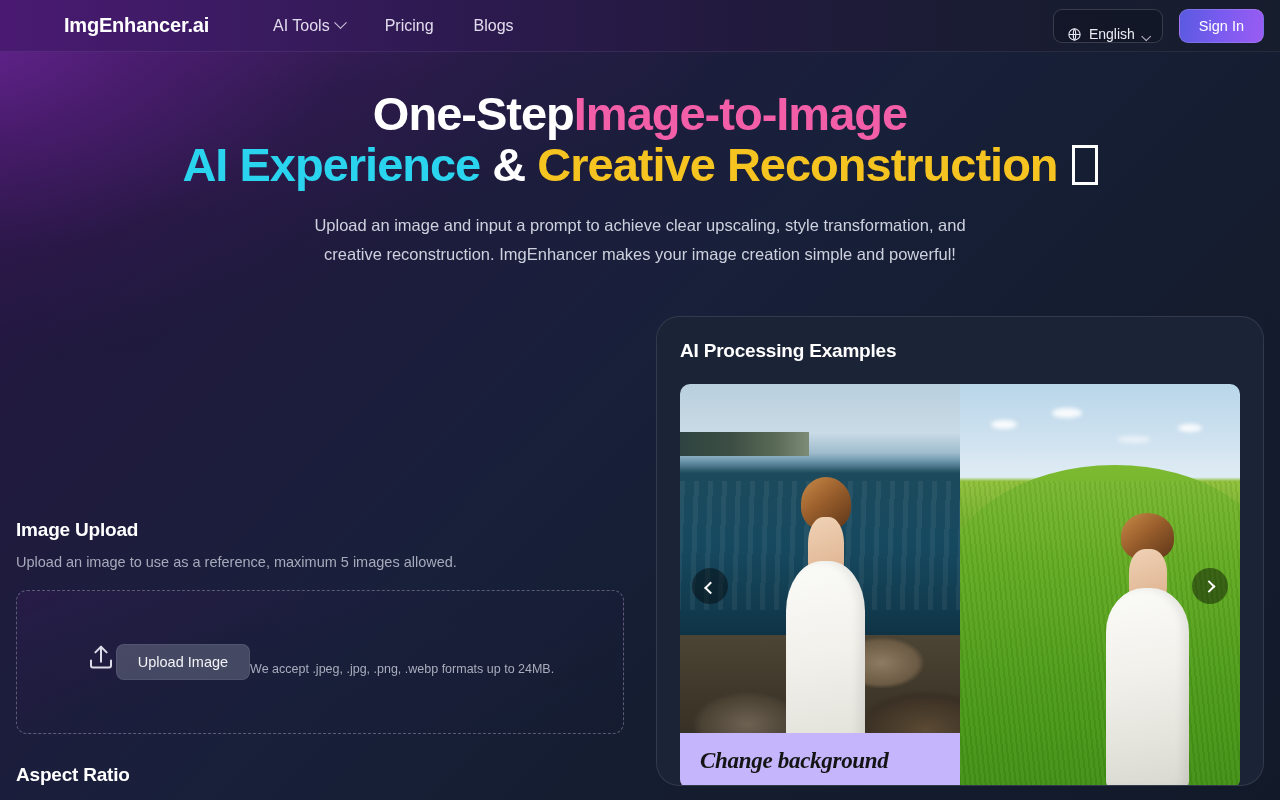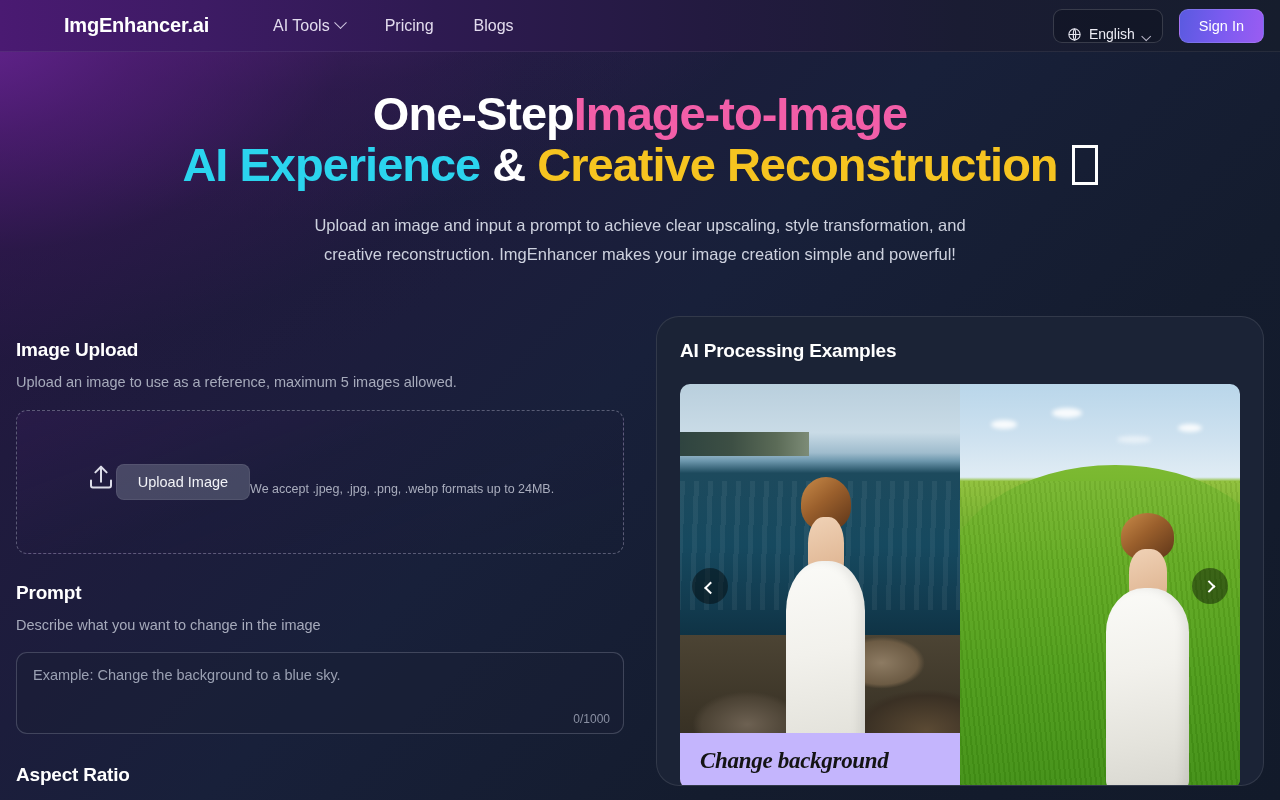--- a/index.html
+++ b/index.html
@@ -336,28 +336,20 @@
           <svg class="up-icon" viewBox="0 0 24 24" fill="none" stroke="#dcdce8" stroke-width="1.6" stroke-linecap="round" stroke-linejoin="round">
             <path d="M12 15V3"></path>
             <path d="M7.5 7.5L12 3l4.5 4.5"></path>
             <path d="M4 14v4a1.5 1.5 0 0 0 1.5 1.5h13A1.5 1.5 0 0 0 20 18v-4"></path>
           </svg>
           <div class="upload-btn">Upload Image</div>
           <div class="formats">We accept .jpeg, .jpg, .png, .webp formats up to 24MB.</div>
         </div>
       </div>
 
-      <div class="prompt-block">
-        <div class="sec-title">Prompt</div>
-        <div class="sec-desc">Describe what you want to change in the image</div>
-        <div class="prompt-box">
-          <div class="prompt-ph">Example: Change the background to a blue sky.</div>
-          <div class="counter">0/1000</div>
-        </div>
-      </div>
 
       <div class="sec-title aspect-title">Aspect Ratio</div>
     </div>
 
     <div class="col-right">
       <div class="ex-card">
         <div class="ex-title">AI Processing Examples</div>
 
         <div class="carousel">
 

